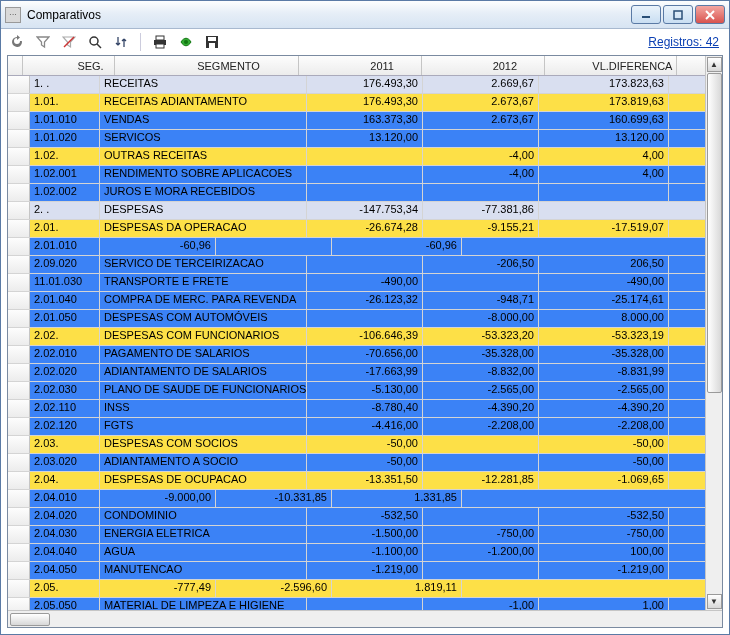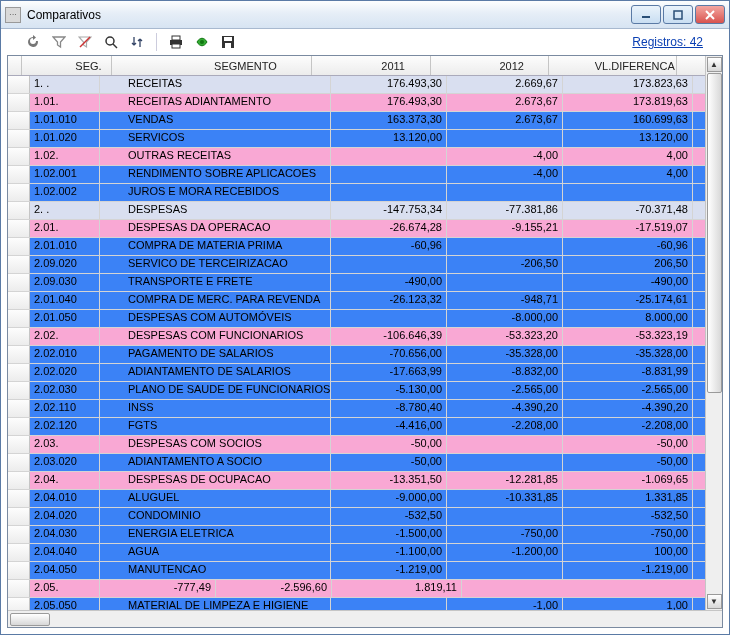--- a/index.html
+++ b/index.html
@@ -11,41 +11,41 @@
   .titlebar { height:28px; background:linear-gradient(to bottom,#fdfefe,#e6eef7 45%,#d7e4f2); display:flex; align-items:center; padding:0 4px; border-bottom:1px solid #a8b9cf;}
   .title-ico { width:16px; height:16px; margin-right:6px; background:#d9d9d9; border:1px solid #999; font-size:8px; display:flex; align-items:center; justify-content:center; color:#555;}
   .title-text { flex:1; color:#000; font-size:12px; }
   .winbtns { display:flex; gap:2px; }
   .winbtn { width:30px; height:19px; border:1px solid #5a7aa5; border-radius:3px; display:flex; align-items:center; justify-content:center; font-size:11px; cursor:pointer; }
   .winbtn.min,.winbtn.max { background:linear-gradient(to bottom,#eaf3fb,#c9def2); color:#2b4f77;}
   .winbtn.close { background:linear-gradient(to bottom,#f3a7a1,#d9534f); color:#fff;}
   .winbtn svg { display:block; }
 
   
-  .toolbar { height:26px; display:flex; align-items:center; padding:2px 22px; gap:6px; border-bottom:0; }
+  .toolbar { height:26px; display:flex; align-items:center; padding:2px 6px; gap:6px; border-bottom:0; }
   .tbtn { width:20px; height:20px; display:flex; align-items:center; justify-content:center; cursor:pointer; border:1px solid transparent; border-radius:2px;}
   .toolbar .spacer { flex:1; }
   .reglink { color:#0a3fb3; text-decoration:underline; cursor:pointer; font-size:12px; padding-right:4px;}
 
   
   .grid-wrap { flex:1; margin:0 6px 6px 6px; border:1px solid #7a8aa0; position:relative; overflow:hidden; display:flex; flex-direction:column;}
   .headrow { display:flex; background:linear-gradient(to bottom,#fdfdfd,#ececec); border-bottom:1px solid #aab; height:20px;gap:44px; }
   .headcell { border-right:1px solid #c5c5c5; display:flex; align-items:center; justify-content:center; font-size:11px; color:#222; overflow:hidden; white-space:nowrap;}
   .gutterhead { width:22px; }
   .col-seg { width:70px; }
-  .col-segm { width:207px;margin-left:24px; }
+  .col-segm { width:207px; }
   .col-2011 { width:116px; }
   .col-2012 { width:116px; }
   .col-diff { width:130px; }
   .col-fill { flex:1; }
 
   .rows { flex:1; overflow:hidden; position:relative; }
   .row { display:flex; height:18px; border-bottom:1px solid #d4d4d4; background:#fff;}
   .row.g0 { background:#d9dff0; } 
-  .row.g1 { background:#f9a8d4; } 
+  .row.g1 { background:#fde047; } 
   .row.g2 { background:#3b82f6; }
   .gutter { width:22px; background:linear-gradient(to bottom,#fdfdfd,#ececec); border-right:1px solid #c5c5c5; }
   .cell { border-right:1px solid #d4d4d4; padding:1px 4px 0 4px; overflow:hidden; white-space:nowrap; font-size:11px; }
   .cell.num { text-align:right; }
   .cell.txt { text-align:left; }
   .col-seg.cell { text-align:left; }
 
   
   .hscroll { height:17px; background:#efefef; border-top:1px solid #c5c5c5; display:flex; align-items:center;}
   .hscroll .thumb { width:40px; height:13px; margin-left:2px; background:linear-gradient(to bottom,#fff,#d8d8d8); border:1px solid #9a9a9a; border-radius:2px;}
@@ -207,53 +207,51 @@
           <div class="cell col-2012 num"></div>
           <div class="cell col-diff num"></div>
           <div class="cell col-fill"></div>
         </div>
         <div class="row g0">
           <div class="gutter"></div>
           <div class="cell col-seg txt">2. .</div>
           <div class="cell col-segm txt">DESPESAS</div>
           <div class="cell col-2011 num">-147.753,34</div>
           <div class="cell col-2012 num">-77.381,86</div>
-          <div class="cell col-diff num">-70.371,48</div>
           <div class="cell col-fill"></div>
         </div>
         <div class="row g1">
           <div class="gutter"></div>
           <div class="cell col-seg txt">2.01.</div>
           <div class="cell col-segm txt">DESPESAS DA OPERACAO</div>
           <div class="cell col-2011 num">-26.674,28</div>
           <div class="cell col-2012 num">-9.155,21</div>
           <div class="cell col-diff num">-17.519,07</div>
           <div class="cell col-fill"></div>
         </div>
         <div class="row g2">
           <div class="gutter"></div>
           <div class="cell col-seg txt">2.01.010</div>
-          <div class="cell col-segm txt">COMPRA DE MATERIA PRIMA</div>
           <div class="cell col-2011 num">-60,96</div>
           <div class="cell col-2012 num"></div>
           <div class="cell col-diff num">-60,96</div>
           <div class="cell col-fill"></div>
         </div>
         <div class="row g2">
           <div class="gutter"></div>
           <div class="cell col-seg txt">2.09.020</div>
           <div class="cell col-segm txt">SERVICO DE TERCEIRIZACAO</div>
           <div class="cell col-2011 num"></div>
           <div class="cell col-2012 num">-206,50</div>
           <div class="cell col-diff num">206,50</div>
           <div class="cell col-fill"></div>
         </div>
         <div class="row g2">
           <div class="gutter"></div>
-          <div class="cell col-seg txt">2.09.030</div>
+          <div class="cell col-seg txt">11.01.030</div>
           <div class="cell col-segm txt">TRANSPORTE E FRETE</div>
           <div class="cell col-2011 num">-490,00</div>
           <div class="cell col-2012 num"></div>
           <div class="cell col-diff num">-490,00</div>
           <div class="cell col-fill"></div>
         </div>
         <div class="row g2">
           <div class="gutter"></div>
           <div class="cell col-seg txt">2.01.040</div>
           <div class="cell col-segm txt">COMPRA DE MERC. PARA REVENDA</div>
@@ -348,21 +346,20 @@
           <div class="cell col-seg txt">2.04.</div>
           <div class="cell col-segm txt">DESPESAS DE OCUPACAO</div>
           <div class="cell col-2011 num">-13.351,50</div>
           <div class="cell col-2012 num">-12.281,85</div>
           <div class="cell col-diff num">-1.069,65</div>
           <div class="cell col-fill"></div>
         </div>
         <div class="row g2">
           <div class="gutter"></div>
           <div class="cell col-seg txt">2.04.010</div>
-          <div class="cell col-segm txt">ALUGUEL</div>
           <div class="cell col-2011 num">-9.000,00</div>
           <div class="cell col-2012 num">-10.331,85</div>
           <div class="cell col-diff num">1.331,85</div>
           <div class="cell col-fill"></div>
         </div>
         <div class="row g2">
           <div class="gutter"></div>
           <div class="cell col-seg txt">2.04.020</div>
           <div class="cell col-segm txt">CONDOMINIO</div>
           <div class="cell col-2011 num">-532,50</div>

